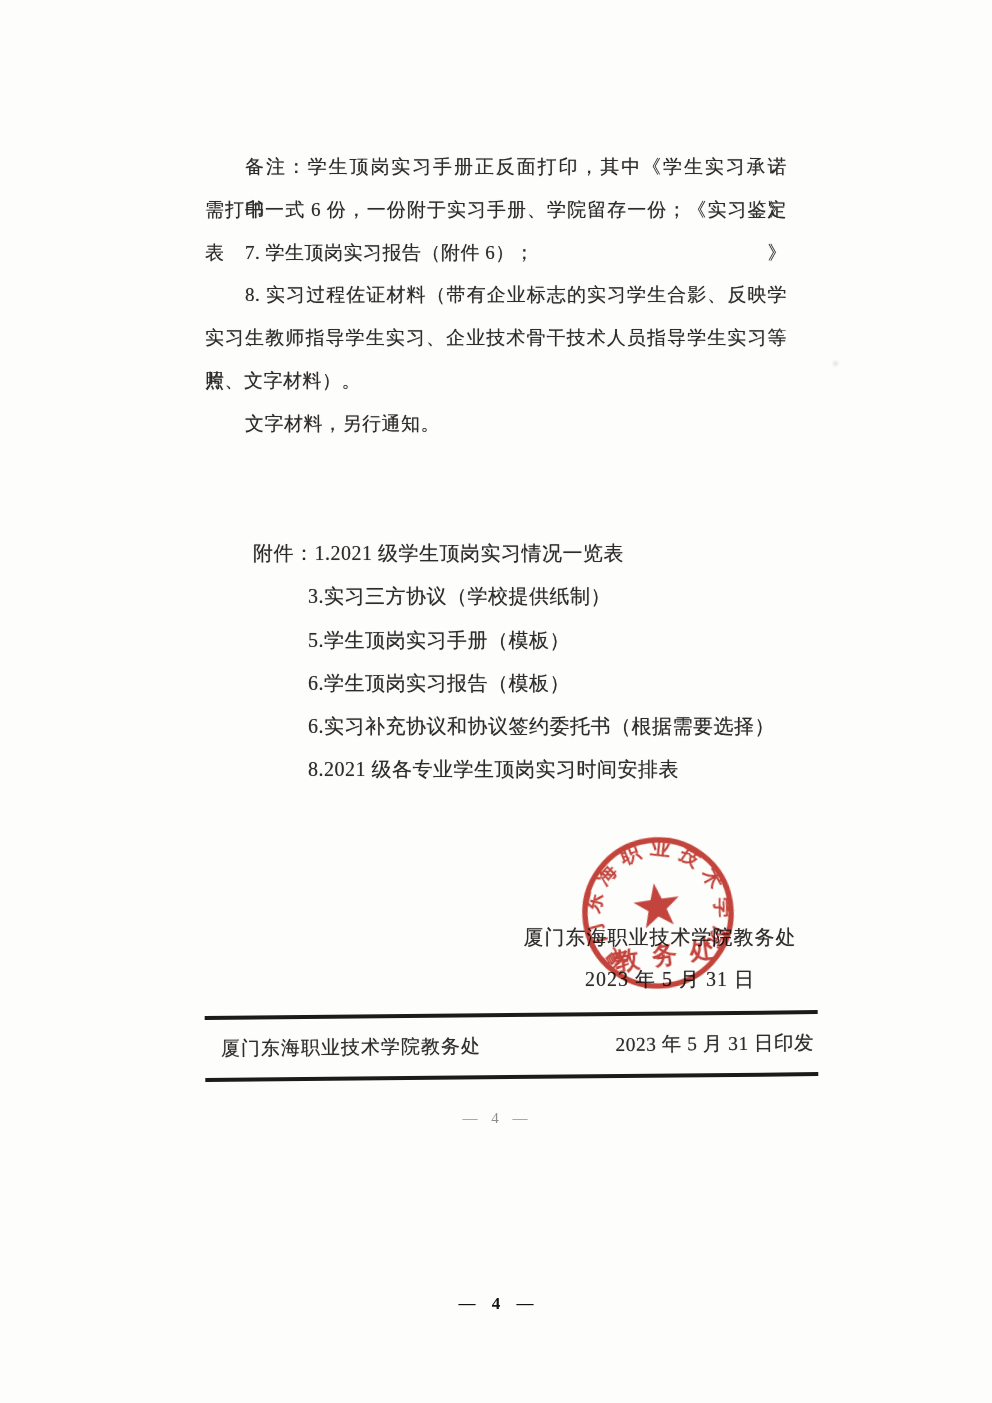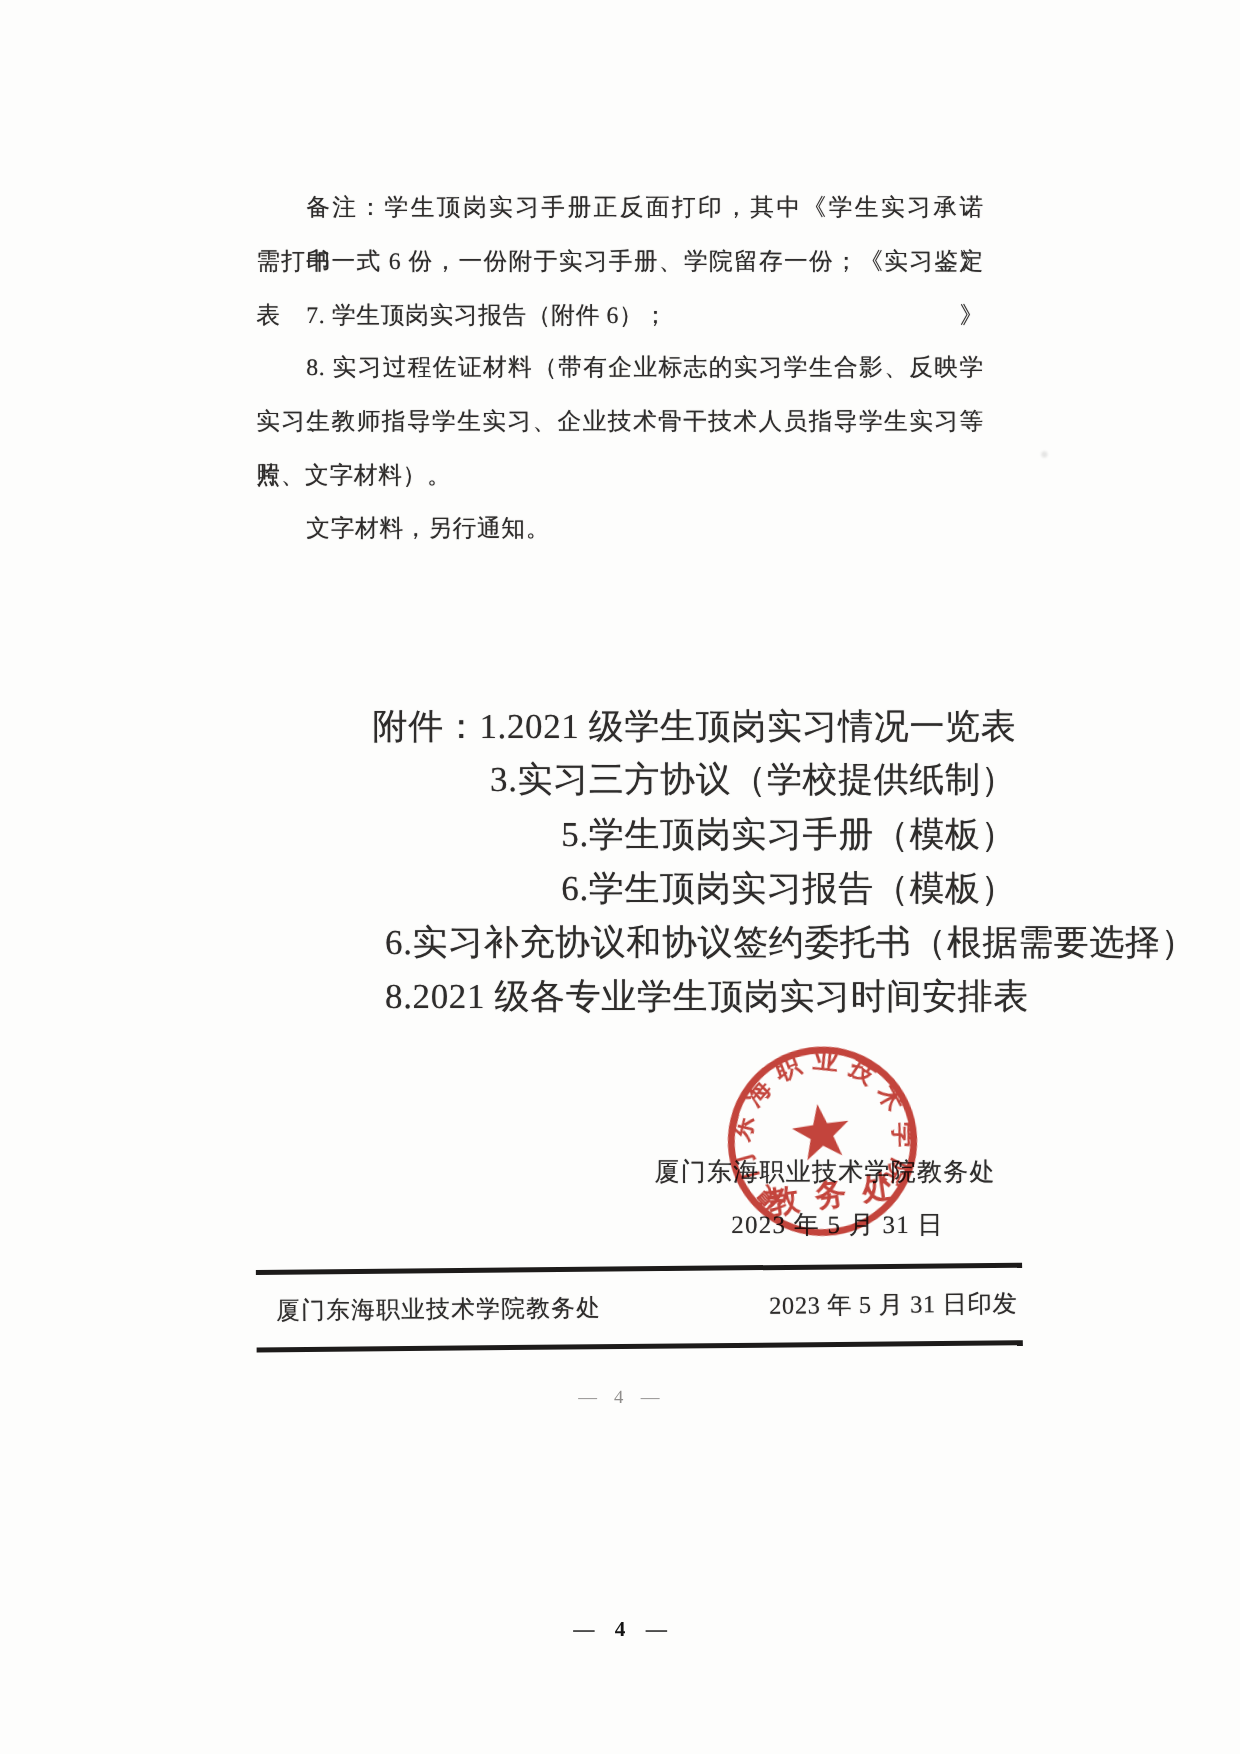--- a/index.html
+++ b/index.html
@@ -18,22 +18,22 @@
   
   #body-block{
     position:absolute;left:205px;top:146px;width:582px;
     font-size:19px;letter-spacing:0.5px;
   }
   #body-block .line{height:42.8px;line-height:42.8px;white-space:nowrap;}
   #body-block .fill{white-space:normal;text-align:justify;text-align-last:justify;}
   #body-block .indent{padding-left:40px;}
   
   #attachments{
-    position:absolute;left:253px;top:560px;width:560px;
-    font-size:28px;letter-spacing:0.5px;text-align:right;
+    position:absolute;left:253px;top:532px;width:560px;
+    font-size:20px;letter-spacing:0.5px;
   }
   #attachments .row{height:43.3px;line-height:43.3px;white-space:nowrap;}
   #attachments .row .item-text{display:inline-block;}
   #attachments .row.sub{padding-left:55px;}
   
   #signature-org{
     position:absolute;left:455px;top:924px;width:410px;
     text-align:center;font-size:20px;letter-spacing:1px;white-space:nowrap;
   }
   #signature-date{

